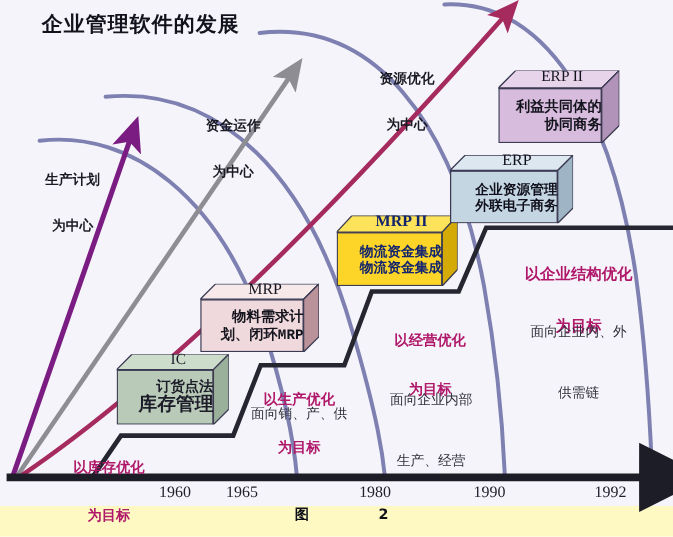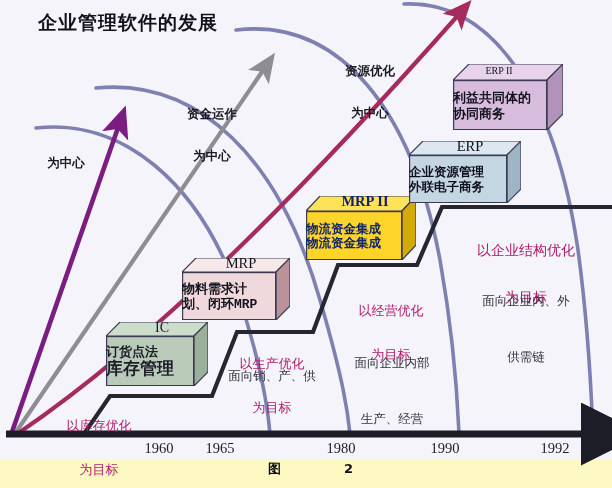--- a/index.html
+++ b/index.html
@@ -31,38 +31,38 @@
     font-family:"DejaVu Sans", sans-serif;
     font-size:12.5px;font-weight:bold;color:#1a1a22;
     text-align:center;
   }
 
   
   .box{position:absolute;}
   .box .front{
     position:absolute;left:0;box-sizing:border-box;
     border:1px solid #3a3a52;
-    display:flex;flex-direction:column;align-items:flex-start;justify-content:center;
+    display:flex;flex-direction:column;align-items:flex-end;justify-content:center;
   }
   .box .caption{
     position:absolute;box-sizing:border-box;
     display:flex;align-items:center;justify-content:center;
     font-family:"Liberation Serif", serif;
   }
   .box .body-line{
     font-family:"DejaVu Sans", sans-serif;
     font-weight:bold;
     white-space:nowrap;
     line-height:1.16;
   }
 
   
   .goal{
     font-family:"DejaVu Sans", sans-serif;
-    font-weight:normal;color:#b0186a;text-align:center;font-size:13px;
+    font-weight:bold;color:#b0186a;text-align:center;font-size:13px;
   }
   .goal.big{font-size:14px;}
   .scope{
     font-family:"Liberation Sans", sans-serif;
     color:#30303c;text-align:center;font-size:12.5px;line-height:1.5;
   }
 
   
   .year{
     font-family:"Liberation Serif", serif;
@@ -117,20 +117,21 @@
     </g>
 
     <g>
       <line x1="6" y1="434" x2="588" y2="434" stroke="#1d1d27" stroke-width="7" marker-end="url(#mk-axis)"></line>
     </g>
   </svg>
 
   <div class="txt title">企业管理软件的发展</div>
 
   <div class="txt arrowcap" style="left:14px;top:128px;width:104px;">
+    <div>生产计划</div>
     <div>为中心</div>
   </div>
 
   <div class="txt arrowcap" style="left:160px;top:79px;width:104px;">
     <div>资金运作</div>
     <div>为中心</div>
   </div>
 
   <div class="txt arrowcap" style="left:318px;top:36px;width:104px;">
     <div>资源优化</div>
@@ -188,21 +189,21 @@
       <div class="body-line" style="font-size:12.5px;">外联电子商务</div>
     </div>
   </div>
 
   <div class="box" style="left:453px;top:64px;width:110px;height:66px;">
     <svg width="110" height="66" viewBox="0 0 110 66" style="position:absolute;left:0;top:0;">
       <polygon points="0,16 16,0 110,0 94,16" fill="#e7d3ea" stroke="#3a3a52" stroke-width="1.2"></polygon>
       <polygon points="94,16 110,0 110,50 94,66" fill="#b192b8" stroke="#3a3a52" stroke-width="1.2"></polygon>
       <rect x="0.6" y="16.6" width="93" height="49" fill="#d8bcdd" stroke="#3a3a52" stroke-width="1.2"></rect>
     </svg>
-    <div class="caption" style="left:6px;top:-2px;width:80px;height:17px;font-size:10px;color:#14141e;">ERP II</div>
+    <div class="caption" style="left:18px;top:-2px;width:80px;height:17px;font-size:14px;color:#14141e;">ERP II</div>
     <div class="front" style="top:17px;width:94px;height:49px;border:none;color:#14141e;">
       <div class="body-line" style="font-size:13px;">利益共同体的</div>
       <div class="body-line" style="font-size:13px;">协同商务</div>
     </div>
   </div>
 
   <div class="txt goal" style="left:47px;top:390px;width:104px;">
     <div>以库存优化</div>
     <div>为目标</div>
   </div>

